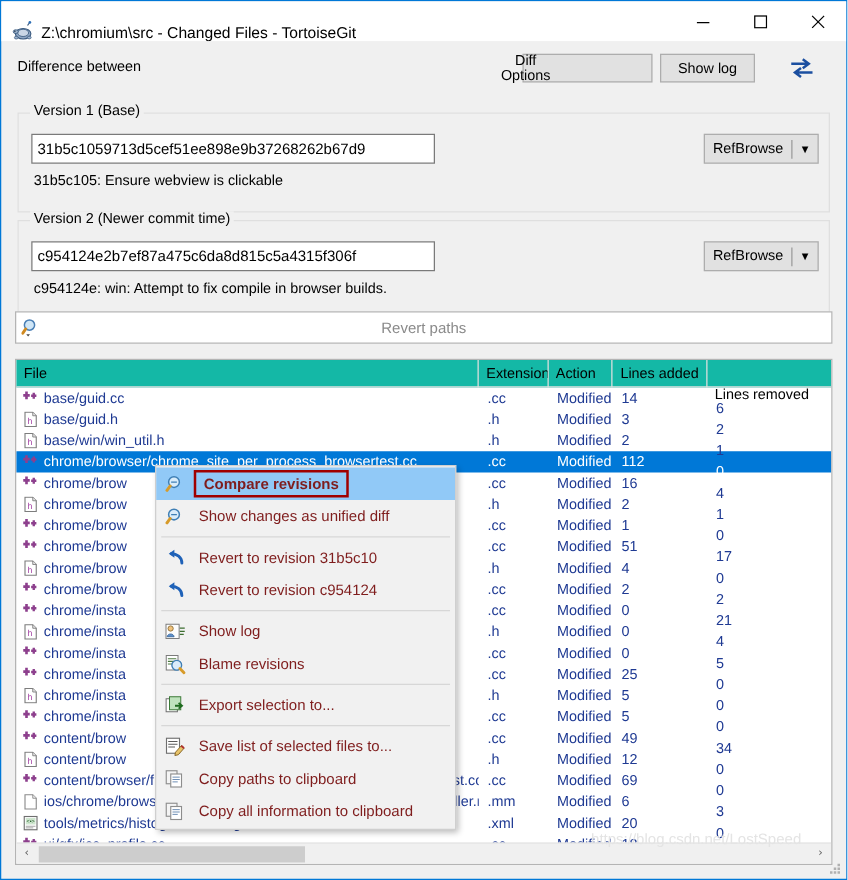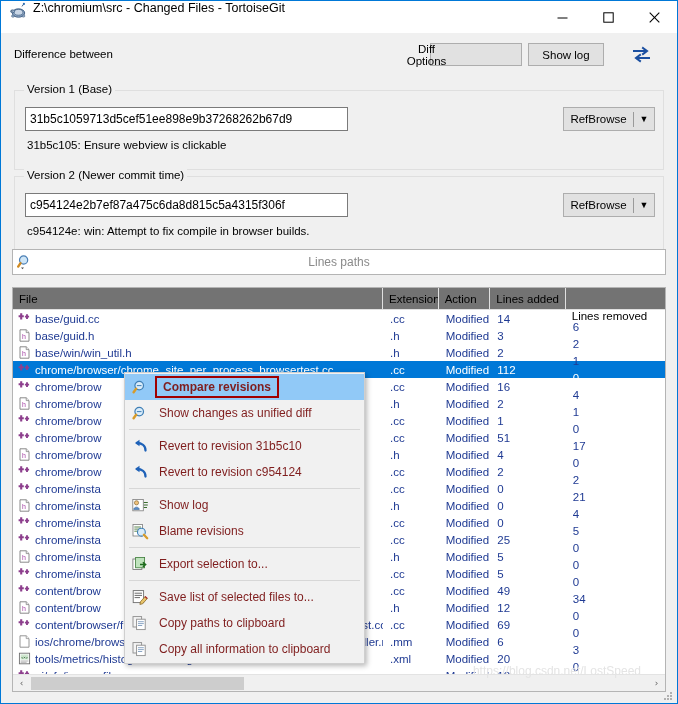--- a/index.html
+++ b/index.html
@@ -15,21 +15,21 @@
     width: 678px; height: 704px;
     background: #f0f0f0;
     border: 1px solid #0078d7;
     overflow: hidden;
   }
   
   #titlebar {
     height: 32px;
     background: #ffffff;
     display: flex;
-    align-items: flex-start;
+    align-items: flex-end;
     padding-left: 8px;
     position: relative;
   }
   #app-icon {
     width: 18px; height: 18px;
     margin-right: 6px;
     flex: 0 0 auto;
     position: relative;
     top: 1px;
   }
@@ -76,21 +76,21 @@
     font-family: "Liberation Sans", sans-serif;
     height: 23px;
     display: inline-flex;
     align-items: center;
     justify-content: center;
     cursor: default;
     padding: 0 8px;
   }
   #diff-options-btn {
     position: absolute; right: 144px; top: 0;
-    width: 92px; height: 23px;
+    width: 104px; height: 23px;
     padding: 0;
     gap: 44px;
   }
   #diff-options-btn .dotxt { flex:1; text-align:center; }
   #diff-options-btn .divider {
     width: 1px; height: 15px; background: #9a9a9a; margin-right: 2px;
   }
   #diff-options-btn .caret {
     width: 22px; display:flex; align-items:center; justify-content:center;
     font-size: 9px;
@@ -174,21 +174,21 @@
   
   #listwrap {
     position: absolute;
     left: 10px; right: 10px; top: 254px; bottom: 10px;
     border: 1px solid #b4b4b4;
     background: #fff;
     overflow: hidden;
   }
   #listhdr {
     height: 22px;
-    background: #737373;
+    background: #14b8a6;
     border-bottom: 1px solid #e0e0e0;
     display: flex;
     font-size: 11.5px;
     color: #000;
     position: relative;
   }
   #listhdr .hcell {
     display: flex; align-items: center;
     padding-left: 6px;
     border-right: 1px solid #e0e0e0;
@@ -389,21 +389,21 @@
     </fieldset>
 
     <div id="filterbar">
       <span id="filter-icon">
         <svg width="16" height="16" viewBox="0 0 16 16">
           <circle cx="6.6" cy="6.0" r="4.1" fill="#cfe6f7" stroke="#4a7fb5" stroke-width="1.2"></circle>
           <line x1="3.5" y1="9.2" x2="1.2" y2="12.6" stroke="#d08a21" stroke-width="2.4" stroke-linecap="round"></line>
           <path d="M4 13.4 L7 13.4 L5.5 15.2 Z" fill="#4a4a4a"></path>
         </svg>
       </span>
-      <span id="filter-placeholder">Lines paths</span>
+      <span id="filter-placeholder">Revert paths</span>
     </div>
 
     <div id="listwrap">
       <div id="listhdr">
         <div class="hcell c-file">File</div>
         <div class="hcell c-ext">Extension</div>
         <div class="hcell c-act">Action</div>
         <div class="hcell c-add">Lines added</div>
         <div class="hcell c-rem">Lines removed</div>
       </div>

